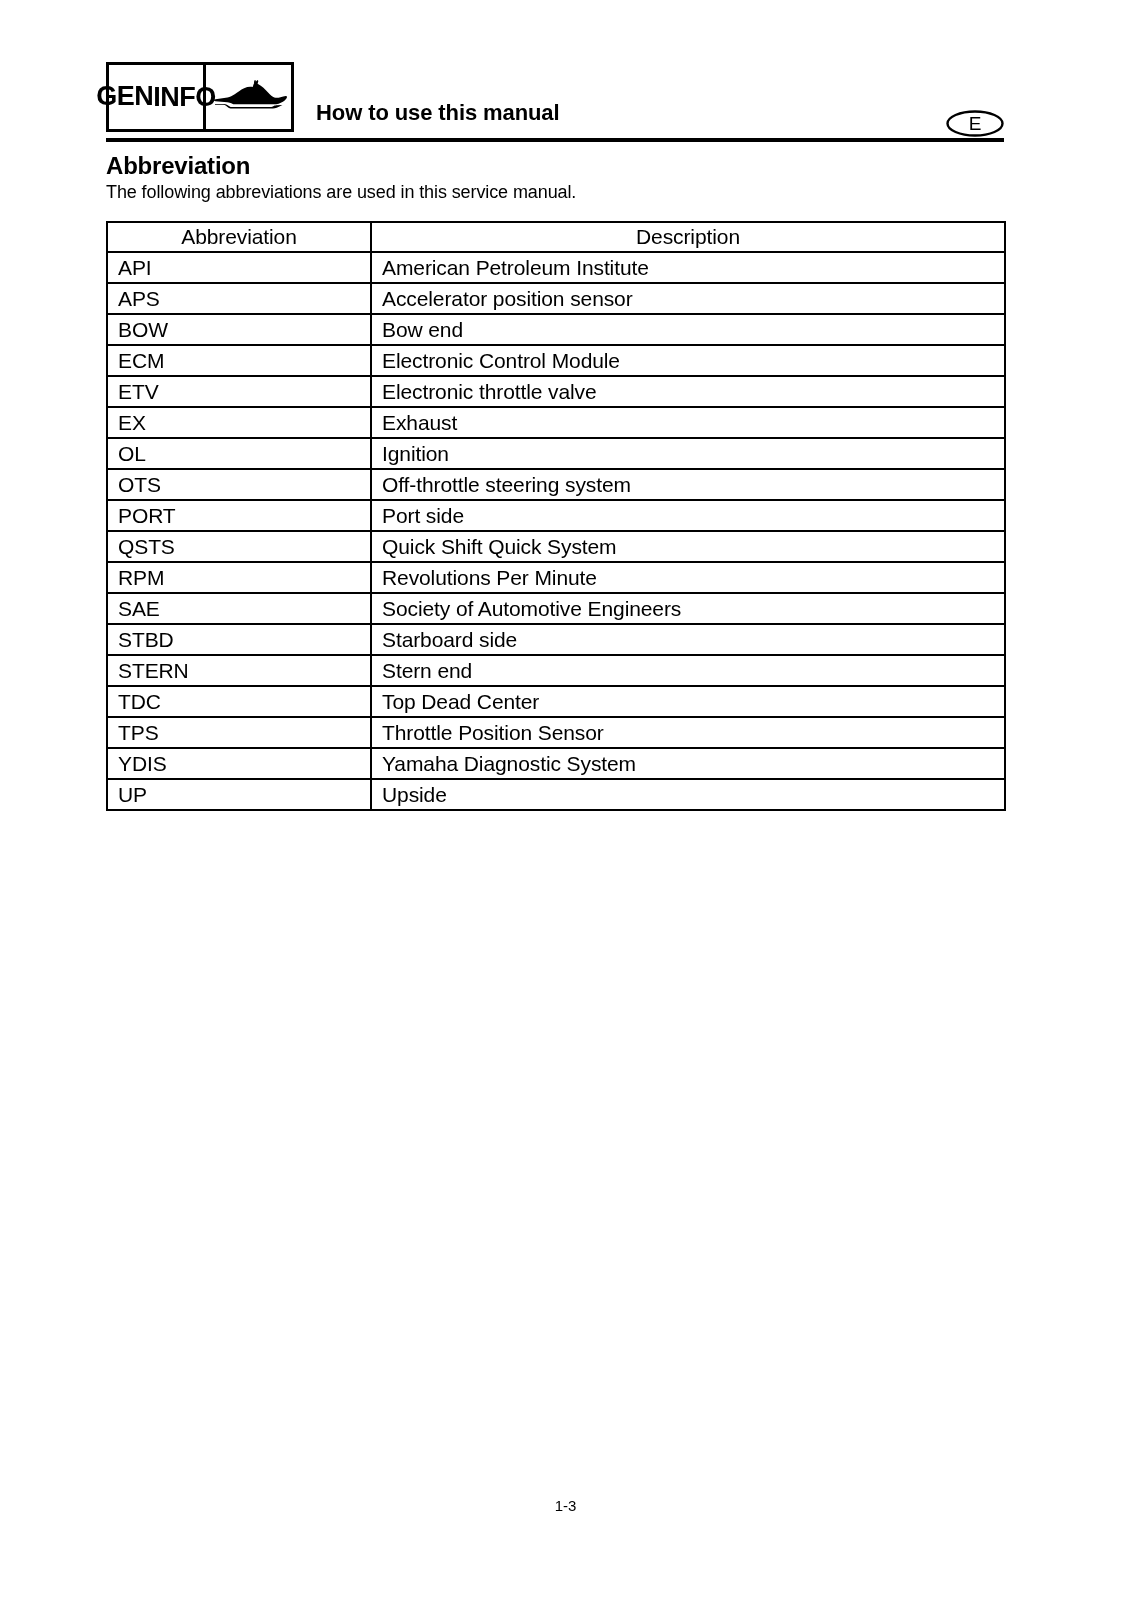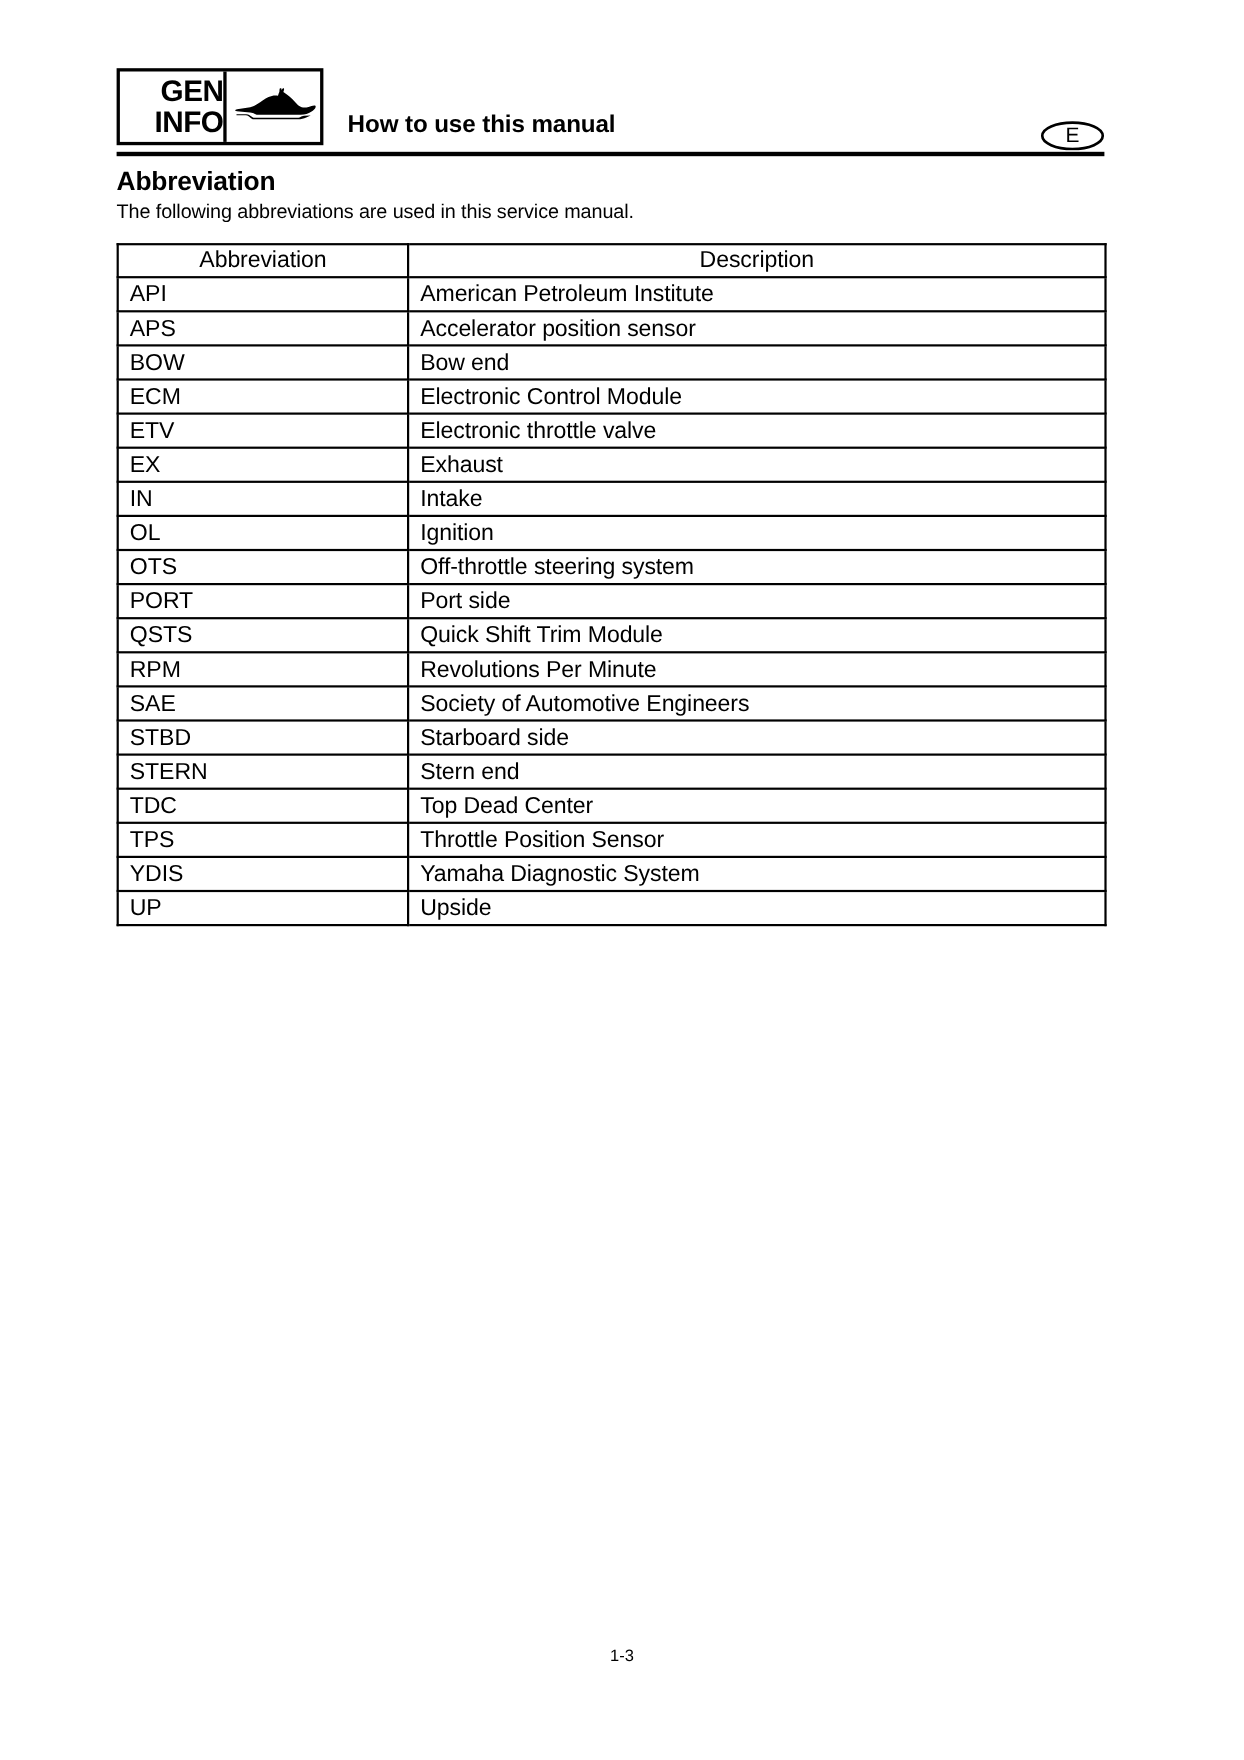--- a/index.html
+++ b/index.html
@@ -32,22 +32,22 @@
     height: 70px;
     border: 3px solid #000;
     box-sizing: border-box;
     display: flex;
   }
   #logo-text-cell {
     width: 97px;
     box-sizing: border-box;
     border-right: 3px solid #000;
     display: flex;
-    flex-direction: column;
-    align-items: flex-end;
+    flex-direction: row;
+    align-items: center;
     justify-content: center;
     line-height: 1.0;
   }
   #logo-text-cell .gen,
   #logo-text-cell .info {
     font-weight: bold;
     font-size: 27px;
     letter-spacing: -0.5px;
   }
   #logo-text-cell .gen { margin-bottom: 1px; }
@@ -233,38 +233,34 @@
       </tr>
       <tr>
         <td>ETV</td>
         <td>Electronic throttle valve</td>
       </tr>
       <tr>
         <td>EX</td>
         <td>Exhaust</td>
       </tr>
       <tr>
-        <td>IN</td>
-        <td>Intake</td>
-      </tr>
-      <tr>
         <td>OL</td>
         <td>Ignition</td>
       </tr>
       <tr>
         <td>OTS</td>
         <td>Off-throttle steering system</td>
       </tr>
       <tr>
         <td>PORT</td>
         <td>Port side</td>
       </tr>
       <tr>
         <td>QSTS</td>
-        <td>Quick Shift Trim Module</td>
+        <td>Quick Shift Quick System</td>
       </tr>
       <tr>
         <td>RPM</td>
         <td>Revolutions Per Minute</td>
       </tr>
       <tr>
         <td>SAE</td>
         <td>Society of Automotive Engineers</td>
       </tr>
       <tr>

